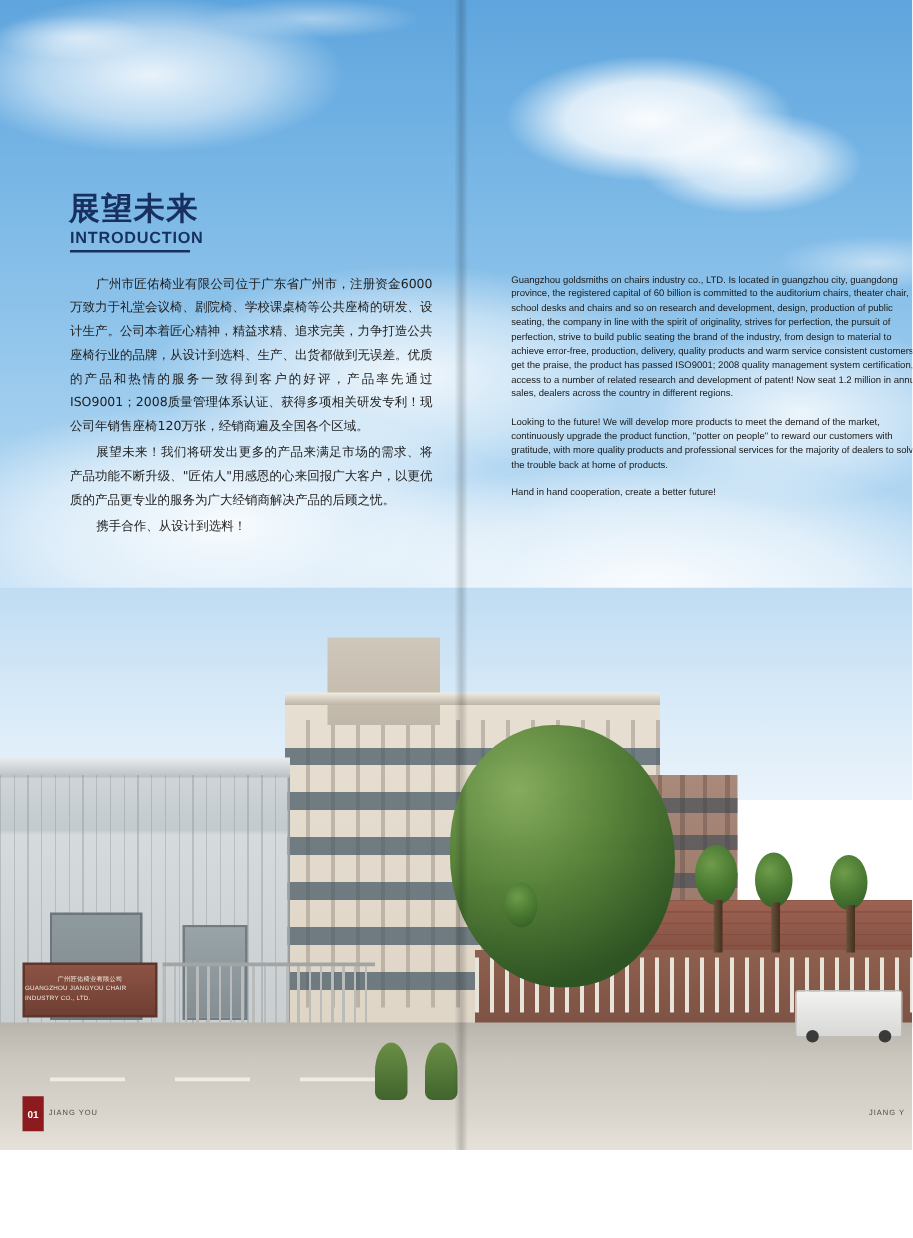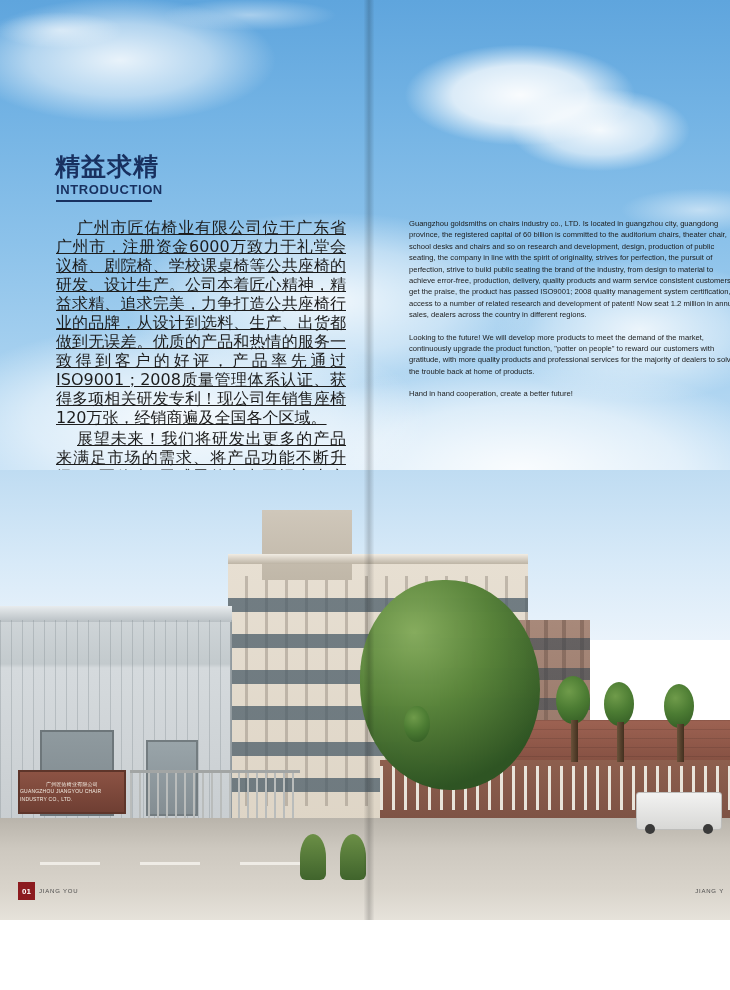--- a/index.html
+++ b/index.html
@@ -181,35 +181,35 @@
   .title-en {
     position:absolute; left:56px; top:182px;
     font-size:13px; font-weight:bold; color:#18305f; letter-spacing:0.6px;
   }
   .title-rule {
     position:absolute; left:56px; top:200px; width:96px; height:2px; background:#18305f;
   }
   .cn-body {
     position:absolute; left:56px; top:218px; width:290px;
     font-family: "DejaVu Sans", sans-serif;
-    font-size:16px; line-height:19px; color:#1d1d1d; text-align:justify;text-decoration:underline;
+    font-size:10px; line-height:19px; color:#1d1d1d; text-align:justify;
   }
   .cn-body p { text-indent: 21px; margin-bottom: 2px; }
   .en-body {
     position:absolute; left:409px; top:218px; width:330px;
     font-size:7.6px; line-height:11.4px; color:#1b1b1b; text-align:left;
   }
   .en-body p { margin-bottom: 11px; }
   
   .footer-left {
     position:absolute; left:18px; top:884px; width:120px; height:14px;
     display:flex; align-items:center;
   }
   .pagenum {
-    width:17px; height:18px; background:#8c1b1f; color:#fff;
+    width:17px; height:28px; background:#8c1b1f; color:#fff;
     font-size:8px; font-weight:bold; display:flex; align-items:center; justify-content:center;
   }
   .footer-left-label {
     margin-left:4px; font-size:6px; color:#4a4a4a; letter-spacing:0.8px;
   }
   .footer-right {
     position:absolute; right:6px; top:884px; height:14px;
     display:flex; align-items:center;
   }
   .footer-right-label {
@@ -221,21 +221,21 @@
 </style>
 </head>
 <body>
 
 <div class="page">
 
   <div class="sky">
     <div class="sky-wisp-a"></div>
   </div>
 
-  <div class="title-zh">精益求精</div>
+  <div class="title-zh">展望未来</div>
   <div class="title-en">INTRODUCTION</div>
   <div class="title-rule"></div>
 
   <div class="cn-body">
     <p>广州市匠佑椅业有限公司位于广东省广州市，注册资金6000万致力于礼堂会议椅、剧院椅、学校课桌椅等公共座椅的研发、设计生产。公司本着匠心精神，精益求精、追求完美，力争打造公共座椅行业的品牌，从设计到选料、生产、出货都做到无误差。优质的产品和热情的服务一致得到客户的好评，产品率先通过ISO9001；2008质量管理体系认证、获得多项相关研发专利！现公司年销售座椅120万张，经销商遍及全国各个区域。</p>
     <p>展望未来！我们将研发出更多的产品来满足市场的需求、将产品功能不断升级、"匠佑人"用感恩的心来回报广大客户，以更优质的产品更专业的服务为广大经销商解决产品的后顾之忧。</p>
     <p>携手合作、从设计到选料！</p>
   </div>
 
   <div class="en-body">

